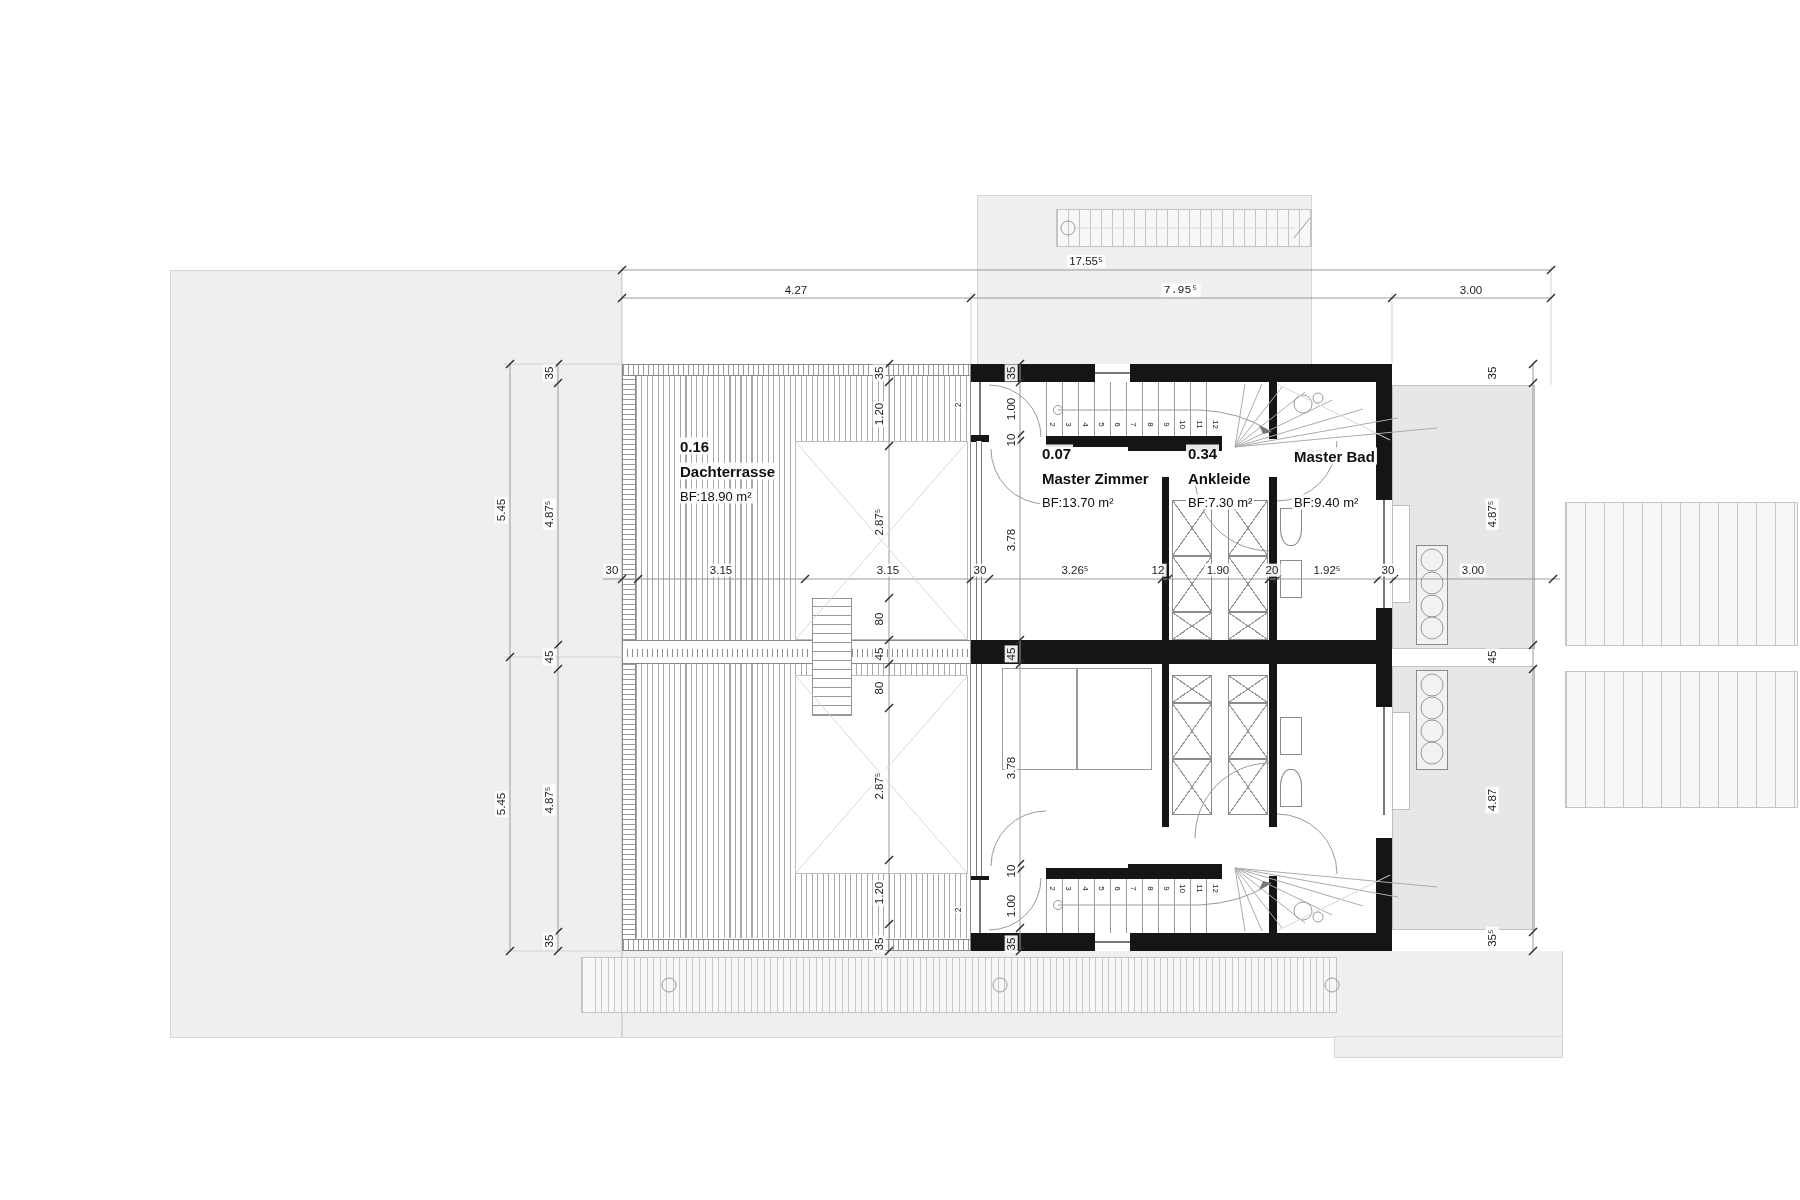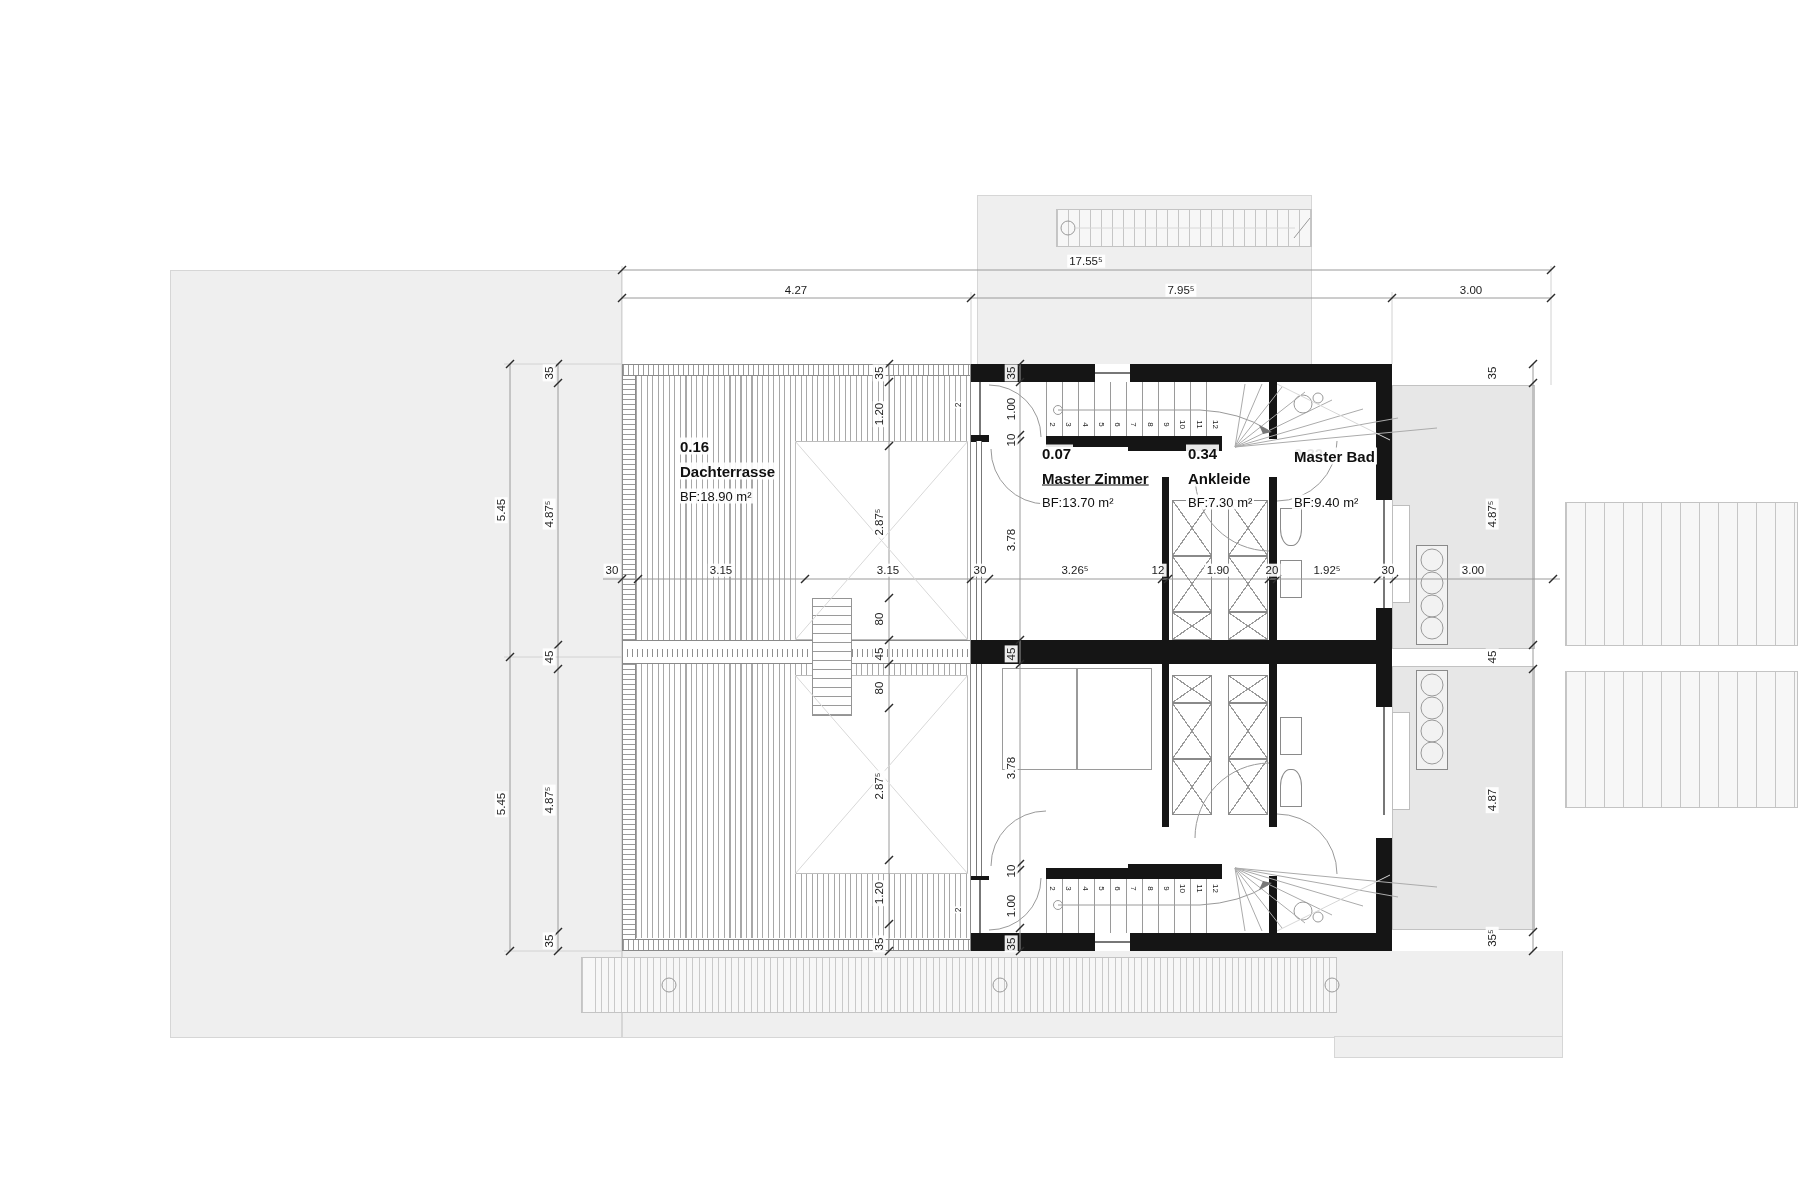--- a/index.html
+++ b/index.html
@@ -289,34 +289,34 @@
       <circle class="sym" cx="1432" cy="708" r="11"></circle>
       <circle class="sym" cx="1432" cy="731" r="11"></circle>
       <circle class="sym" cx="1432" cy="753" r="11"></circle>
   </svg>
 
   <div class="room-id" style="left:678px;top:446px;">0.16</div>
   <div class="room-name" style="left:678px;top:471px;">Dachterrasse</div>
   <div class="room-area" style="left:678px;top:496px;">BF:18.90 m²</div>
 
   <div class="room-id" style="left:1040px;top:453px;">0.07</div>
-  <div class="room-name" style="left:1040px;top:478px;text-decoration:underline;">Master Zimmer</div>
+  <div class="room-name" style="left:1040px;top:478px;">Master Zimmer</div>
   <div class="room-area" style="left:1040px;top:502px;">BF:13.70 m²</div>
 
   <div class="room-id" style="left:1186px;top:453px;">0.34</div>
   <div class="room-name" style="left:1186px;top:478px;">Ankleide</div>
   <div class="room-area" style="left:1186px;top:502px;">BF:7.30 m²</div>
 
   <div class="room-id" style="left:1292px;top:453px;">0.32</div>
   <div class="room-name" style="left:1292px;top:456px;">Master Bad</div>
   <div class="room-area" style="left:1292px;top:502px;">BF:9.40 m²</div>
 
   <div class="dim" style="left:1086px;top:261px;">17.55⁵</div>
   <div class="dim" style="left:796px;top:290px;">4.27</div>
-  <div class="dim" style="left:1181px;top:290px;">7.95⁵</div>
+  <div class="dim" style="left:1181px;top:290px;font-family:Liberation Mono, monospace;">7.95⁵</div>
   <div class="dim" style="left:1471px;top:290px;">3.00</div>
 
   <div class="dim" style="left:612px;top:570px;">30</div>
   <div class="dim" style="left:721px;top:570px;">3.15</div>
   <div class="dim" style="left:888px;top:570px;">3.15</div>
   <div class="dim" style="left:980px;top:570px;">30</div>
   <div class="dim" style="left:1075px;top:570px;">3.26⁵</div>
   <div class="dim" style="left:1158px;top:570px;">12</div>
   <div class="dim" style="left:1218px;top:570px;">1.90</div>
   <div class="dim" style="left:1272px;top:570px;">20</div>

